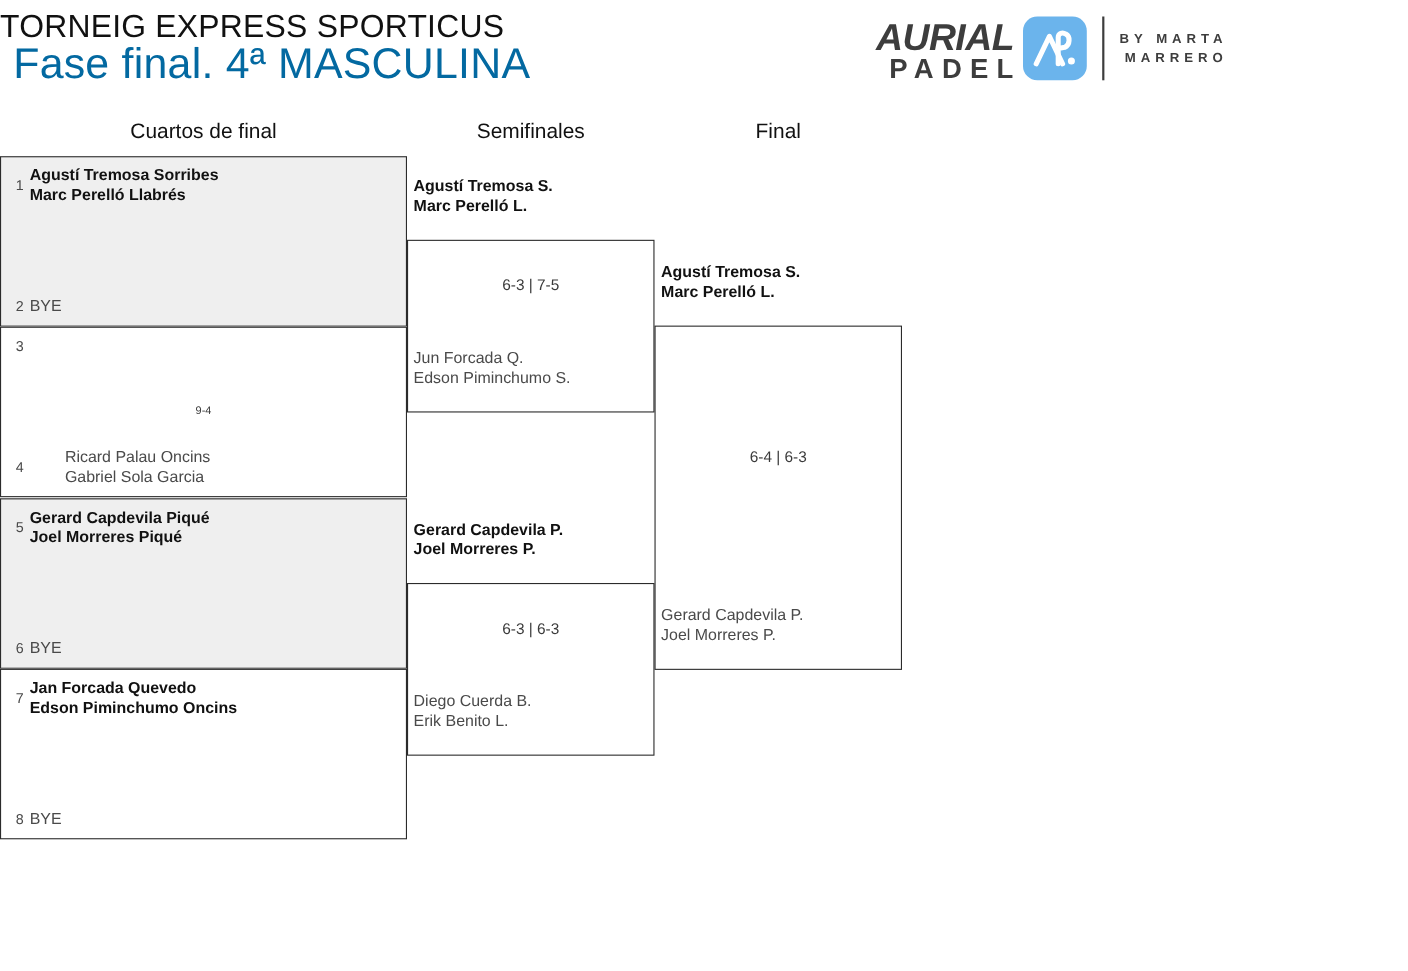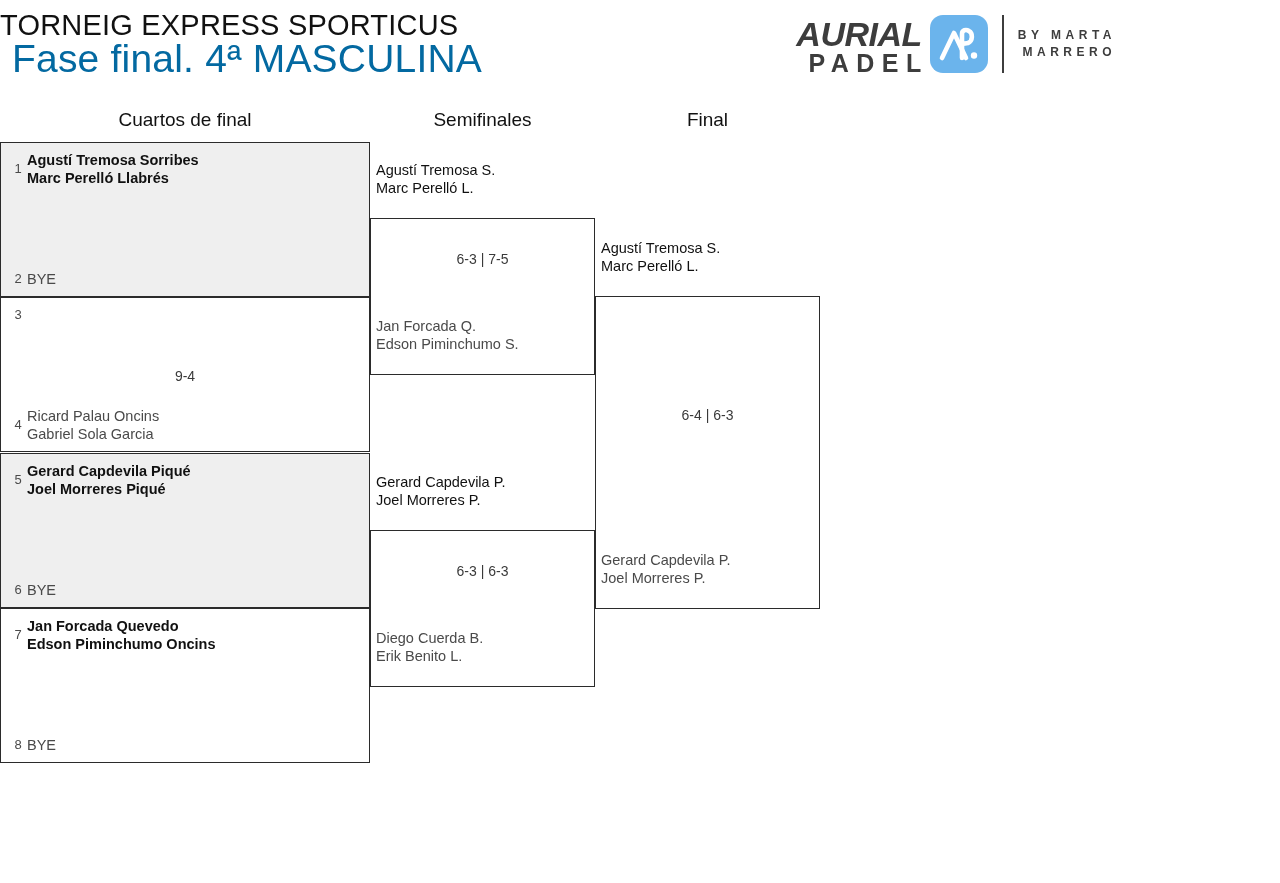--- a/index.html
+++ b/index.html
@@ -160,33 +160,33 @@
     align-self: center;
   }
   .names {
     display: flex;
     flex-direction: column;
     line-height: 18px;
     font-size: 14.5px;
   }
   .names .n { white-space: nowrap; }
   .winner .names .n { font-weight: 700; color: #111; }
-  .loser  .names .n { font-weight: 400; color: #4a4a4a; }
+  .loser  .names .n { font-weight: 400; color: #4a4a4a; margin-left: 32px; }
   .bye-text {
     font-size: 14.5px;
     font-weight: 400;
     color: #4a4a4a;
     line-height: 18px;
   }
 
   .qf-score {
     position: absolute;
     width: 100%;
     text-align: center;
-    font-size: 14px;
+    font-size: 10px;
     color: #3a3a3a;
     left: 0;
   }
 
   
   .match-box {
     position: absolute;
     border: 1px solid #2b2b2b;
     box-sizing: border-box;
     background: transparent;
@@ -201,21 +201,21 @@
 
   
   .entrant {
     position: absolute;
     display: flex;
     flex-direction: column;
     line-height: 18px;
     font-size: 14.5px;
     white-space: nowrap;
   }
-  .entrant.winner .n { font-weight: 400; color: #111; }
+  .entrant.winner .n { font-weight: 700; color: #111; }
   .entrant.loser  .n { font-weight: 400; color: #4a4a4a; }
 </style>
 </head>
 <body>
 
 <div class="header">
 
   <div class="title-block">
     <div class="title-line1">TORNEIG EXPRESS SPORTICUS</div>
     <div class="title-line2">Fase final. 4ª MASCULINA</div>
@@ -309,21 +309,21 @@
   <div class="entrant winner" style="left:376px; top:161px;">
     <span class="n">Agustí Tremosa S.</span>
     <span class="n">Marc Perelló L.</span>
   </div>
 
   <div class="match-box" style="left:370px; top:218px; width:225px; height:157px;">
     <div class="match-score" style="top:32px;">6-3 | 7-5</div>
   </div>
 
   <div class="entrant loser" style="left:376px; top:317px;">
-    <span class="n">Jan Forcada Q.</span>
+    <span class="n">Jun Forcada Q.</span>
     <span class="n">Edson Piminchumo S.</span>
   </div>
 
   <div class="entrant winner" style="left:376px; top:473px;">
     <span class="n">Gerard Capdevila P.</span>
     <span class="n">Joel Morreres P.</span>
   </div>
 
   <div class="match-box" style="left:370px; top:530px; width:225px; height:157px;">
     <div class="match-score" style="top:32px;">6-3 | 6-3</div>

